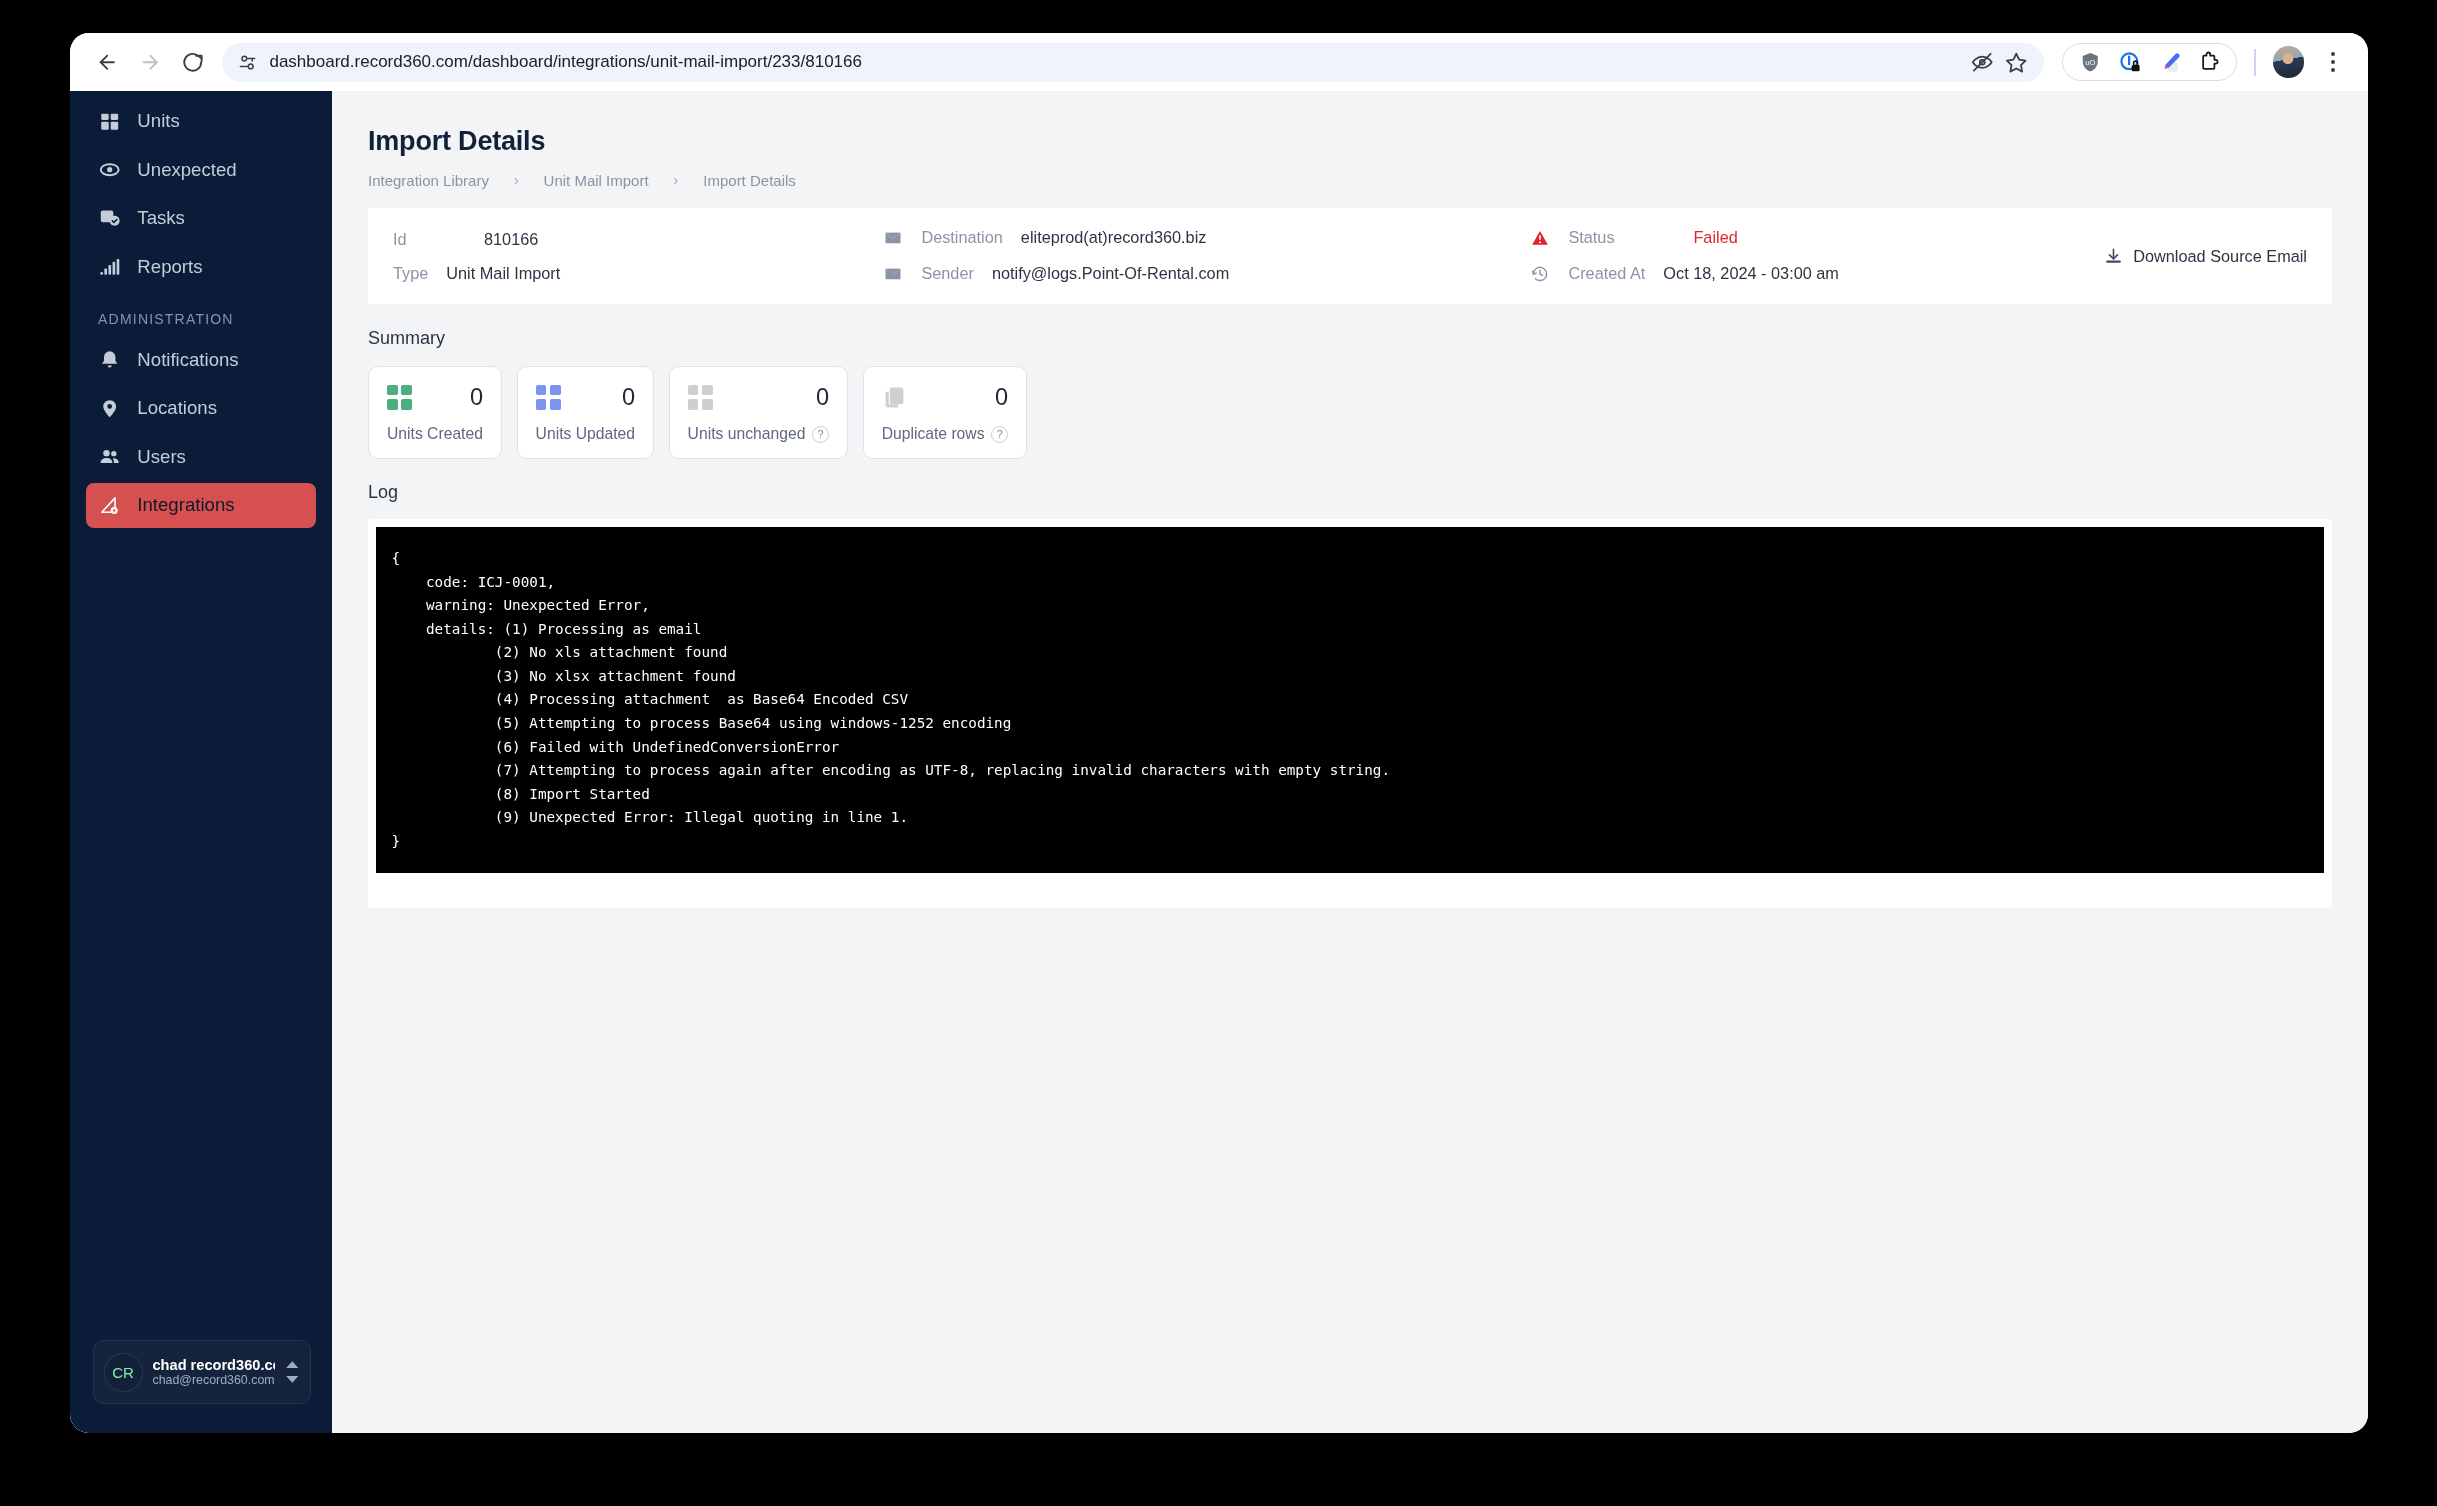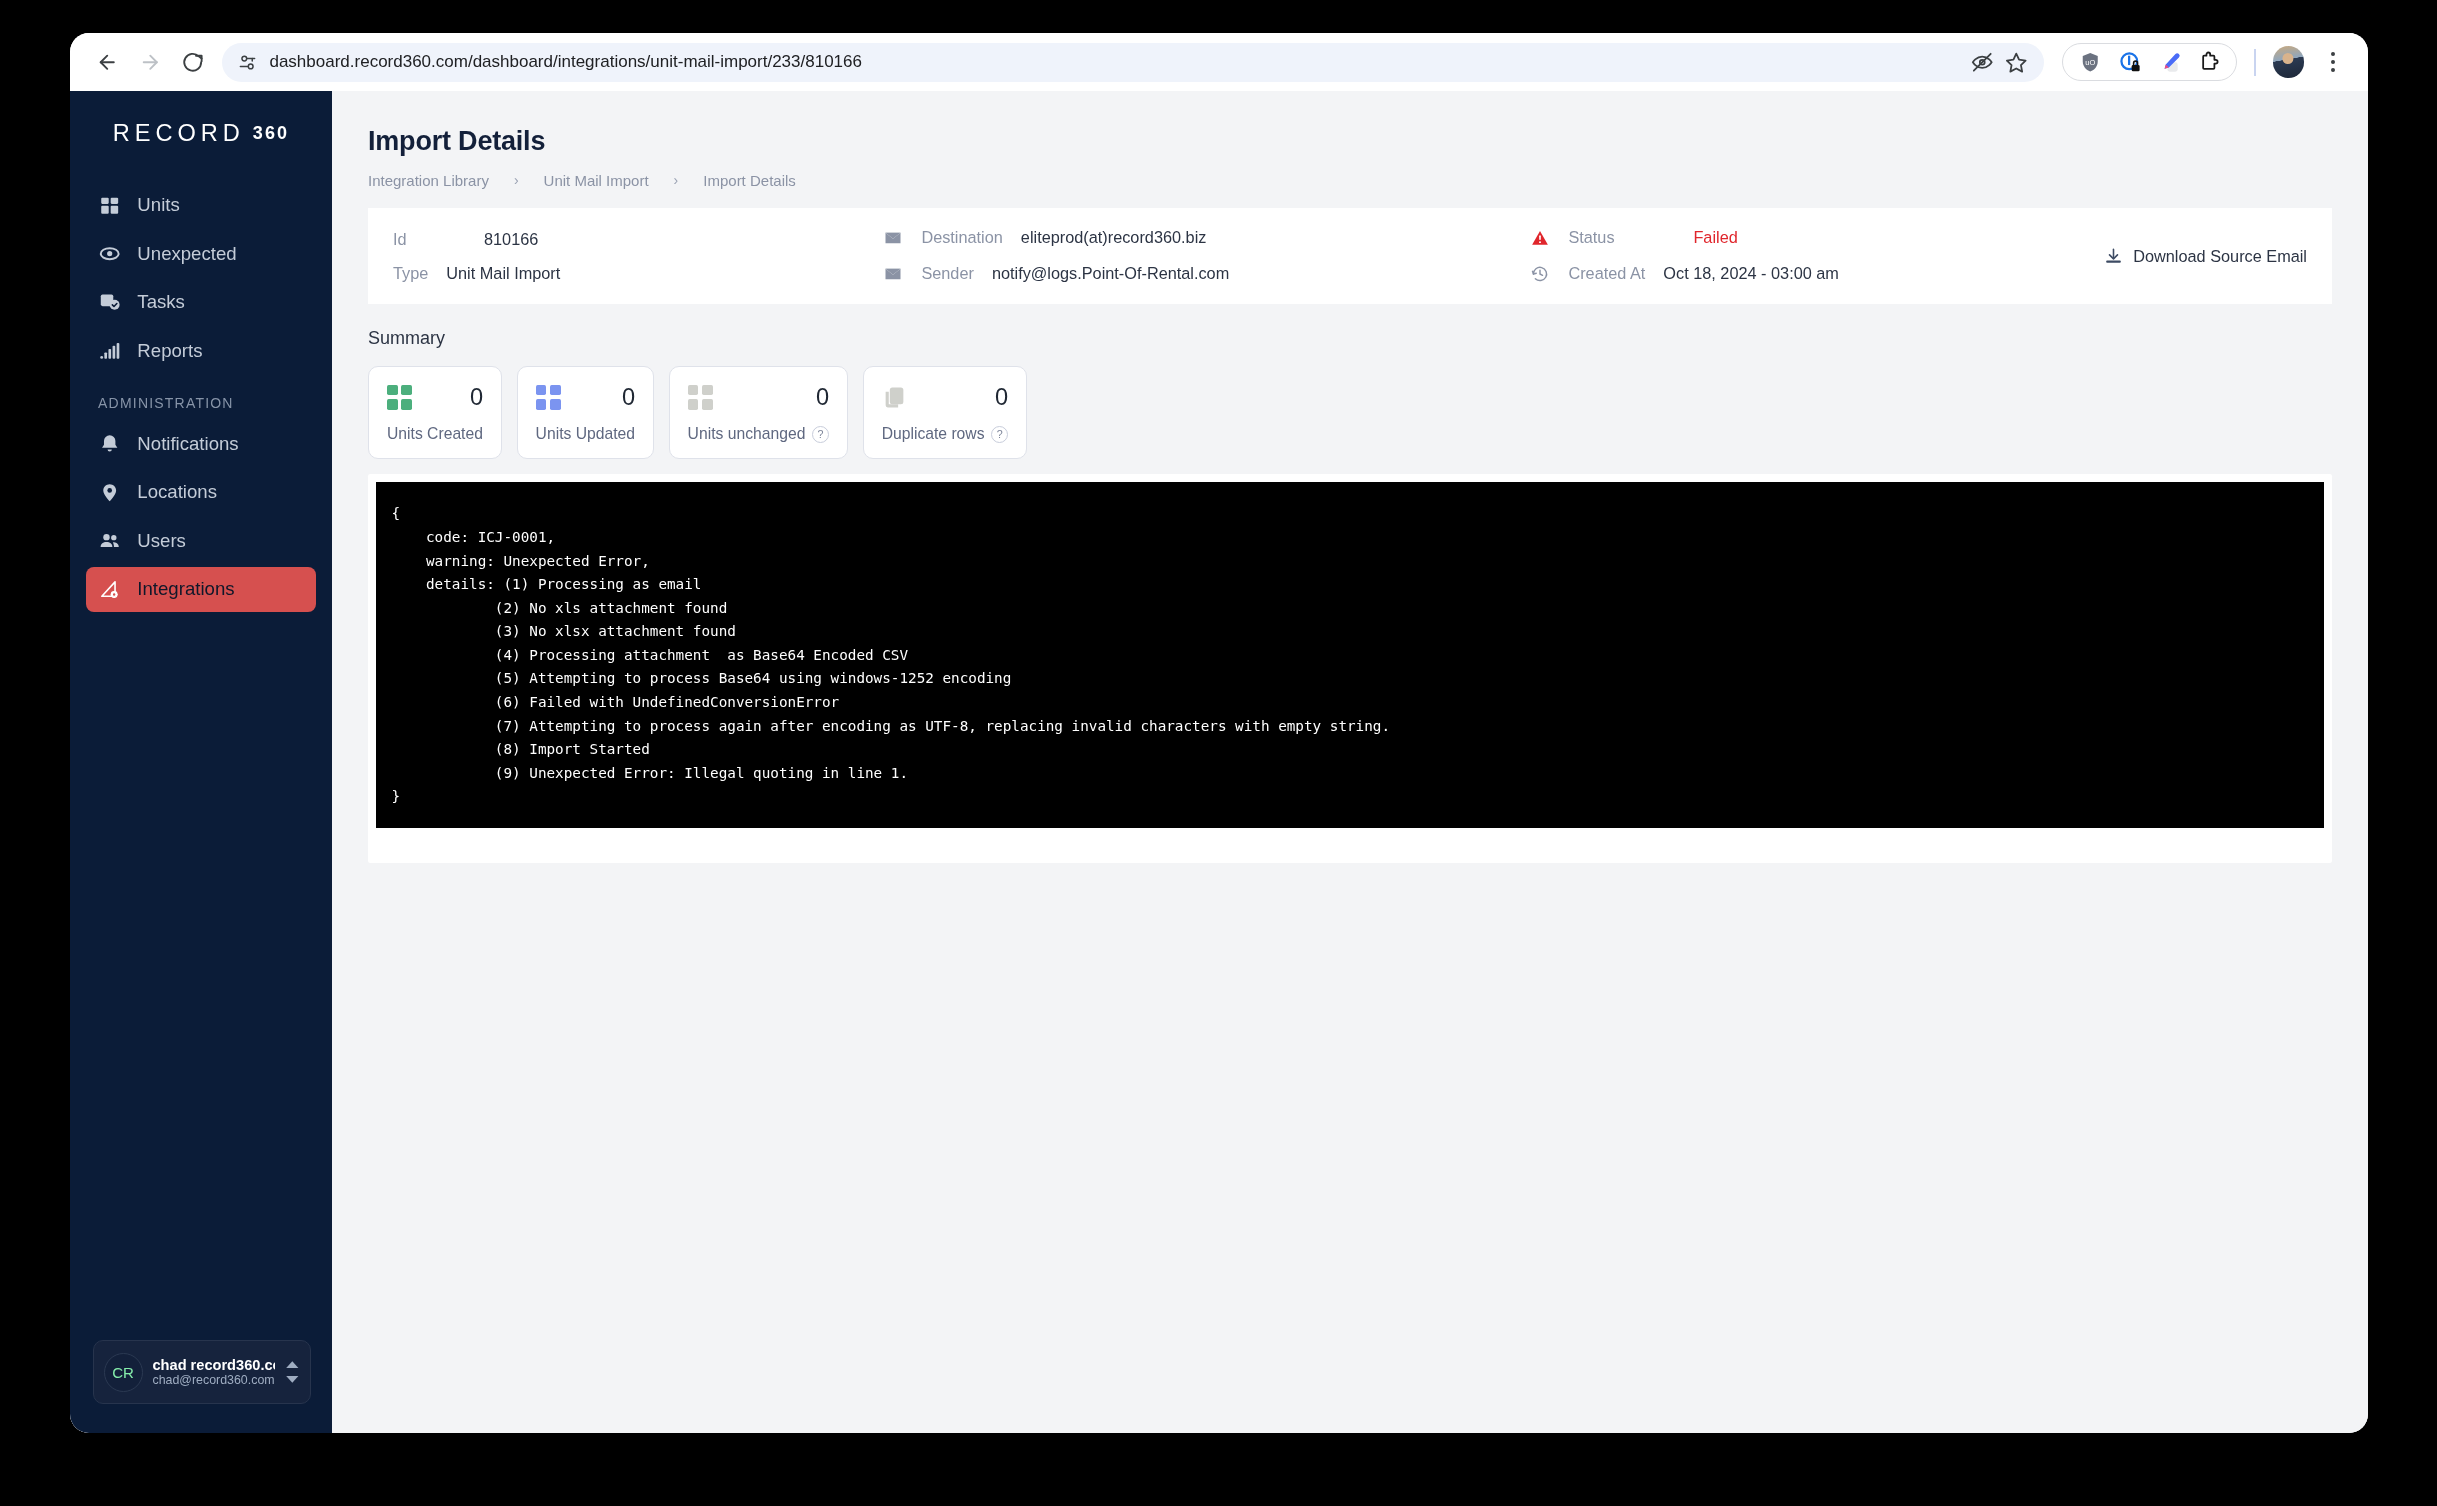--- a/index.html
+++ b/index.html
@@ -472,24 +472,20 @@
     <div id="menu-btn">
       <span></span>
         <span></span>
         <span></span>
     </div>
   </div>
 
   <div id="app">
 
     <div id="sidebar">
-      <div id="brand">
-        <span id="brand-record">RECORD</span>
-        <span id="brand-360">360</span>
-      </div>
 
       <div id="nav">
 
         <div class="nav-item">
           <span class="nav-icon">
             <svg width="21.4" height="21.4" viewBox="0 0 24 24" fill="currentColor">
                 <rect x="2.5" y="3" width="8.4" height="7" rx="1.2"></rect>
                 <rect x="13.1" y="3" width="8.4" height="7" rx="1.2"></rect>
                 <rect x="2.5" y="12" width="8.4" height="9" rx="1.2"></rect>
                 <rect x="13.1" y="12" width="8.4" height="9" rx="1.2"></rect>
@@ -748,20 +744,21 @@
             </span>
             <span class="stat-value">0</span>
           </div>
           <div class="stat-label">
             <span>Duplicate rows</span>
             <span class="help-badge">?</span>
           </div>
         </div>
       </div>
 
+      <div class="section-heading">Log</div>
 
       <div id="log-card">
         <pre id="log-terminal">{
     code: ICJ-0001,
     warning: Unexpected Error,
     details: (1) Processing as email
             (2) No xls attachment found
             (3) No xlsx attachment found
             (4) Processing attachment  as Base64 Encoded CSV
             (5) Attempting to process Base64 using windows-1252 encoding

